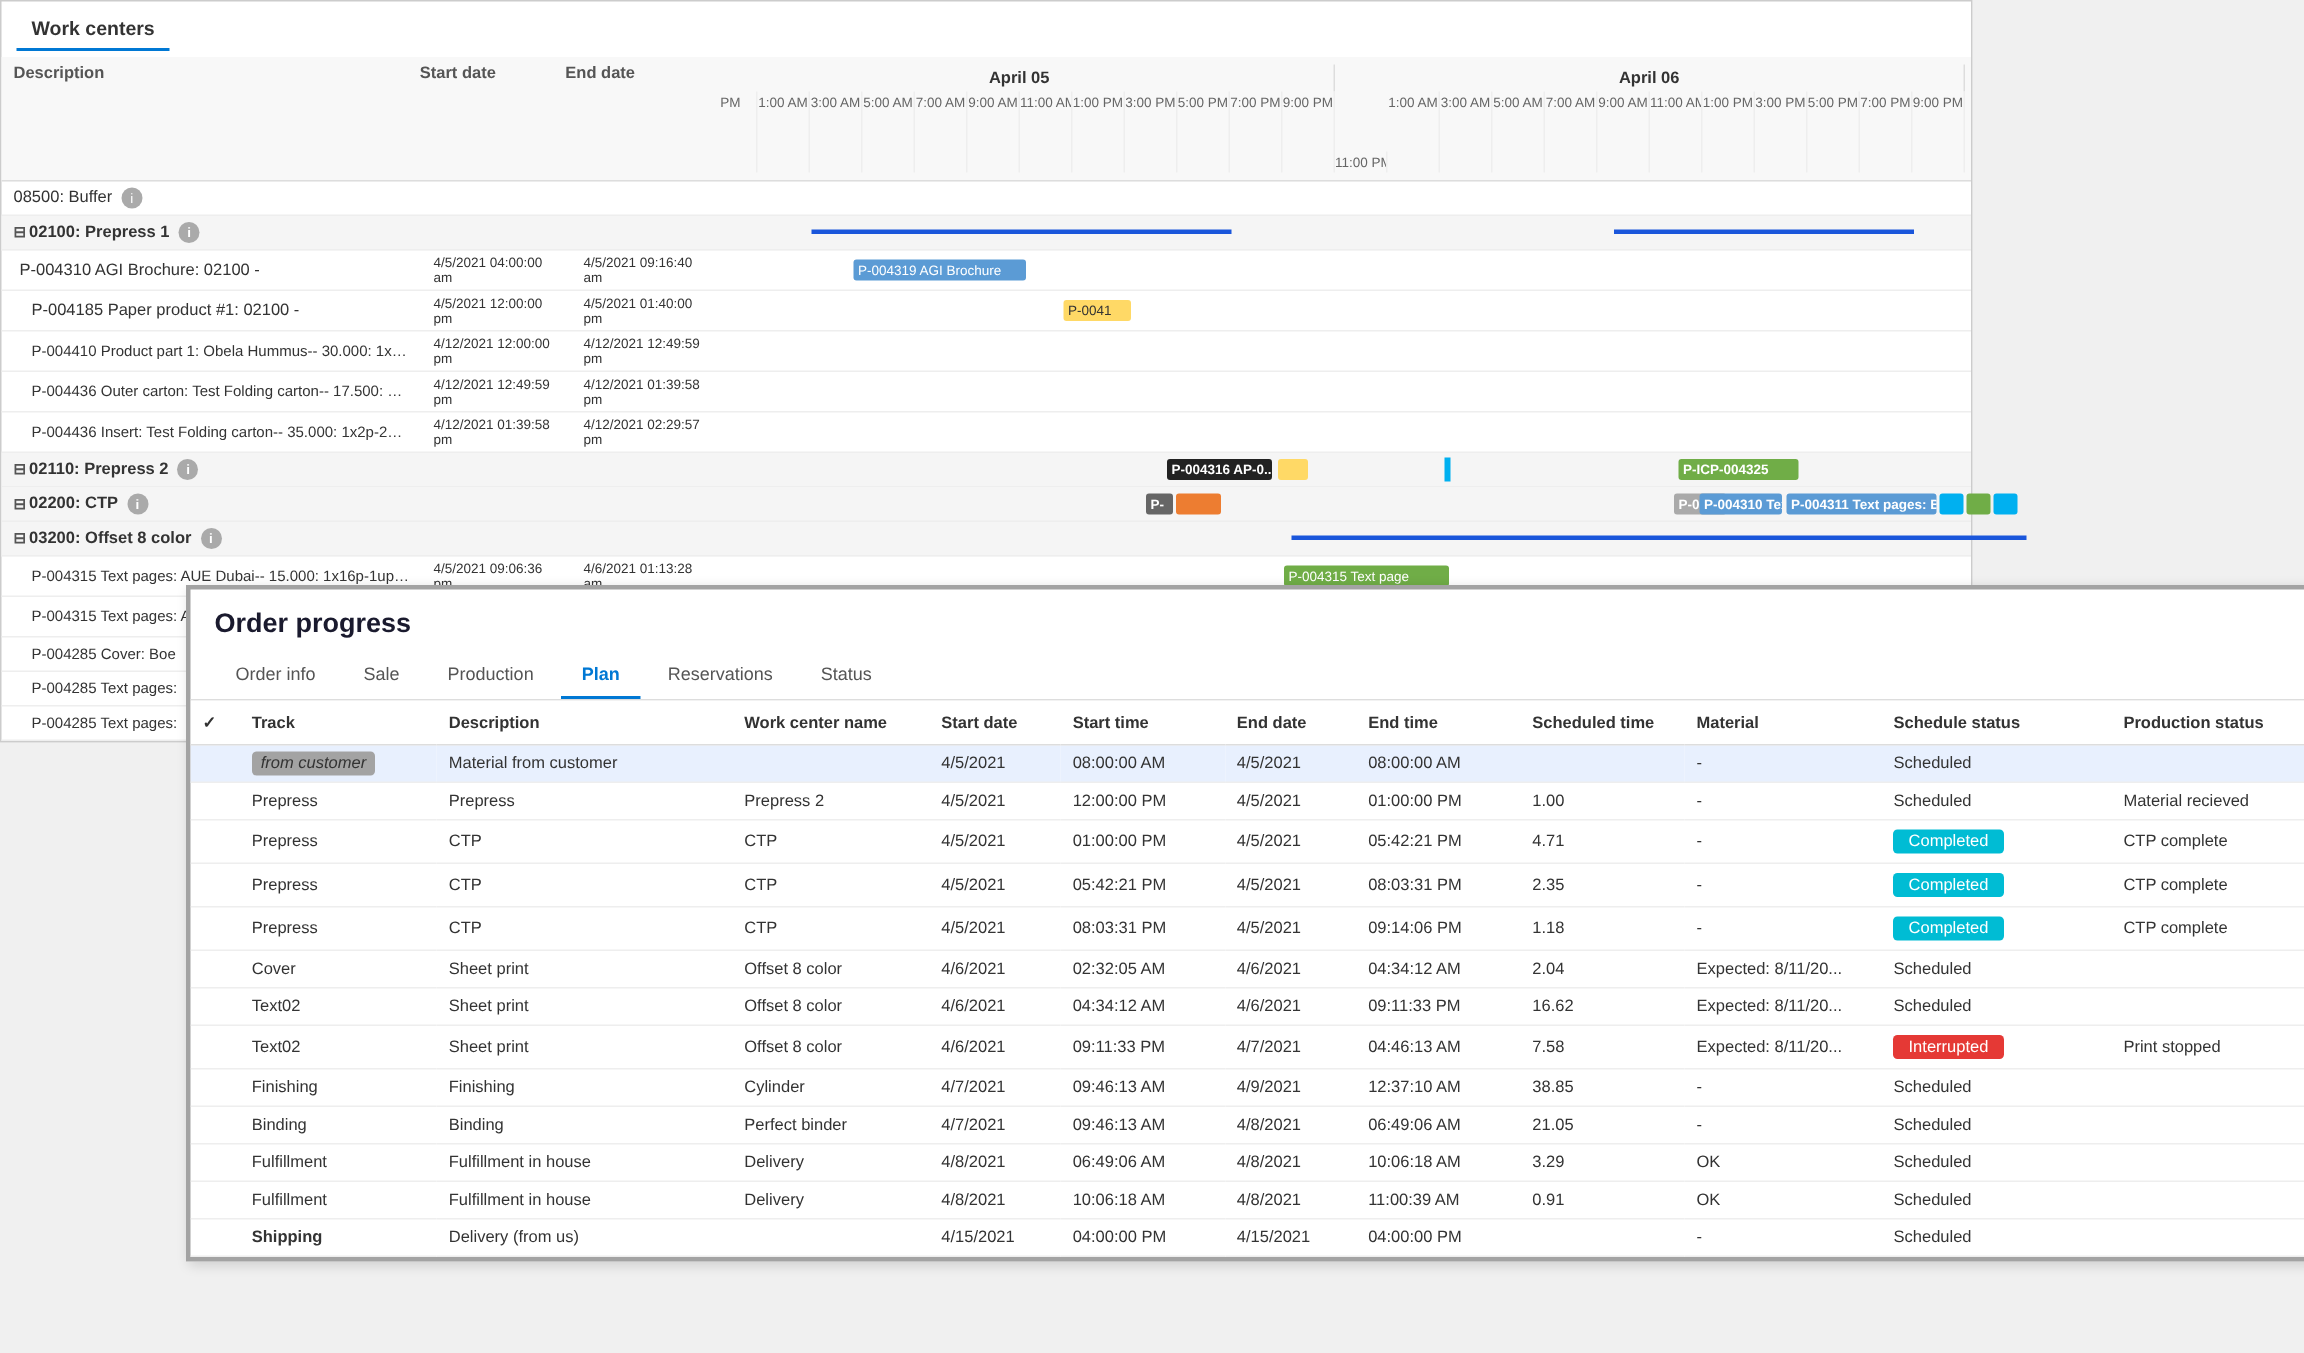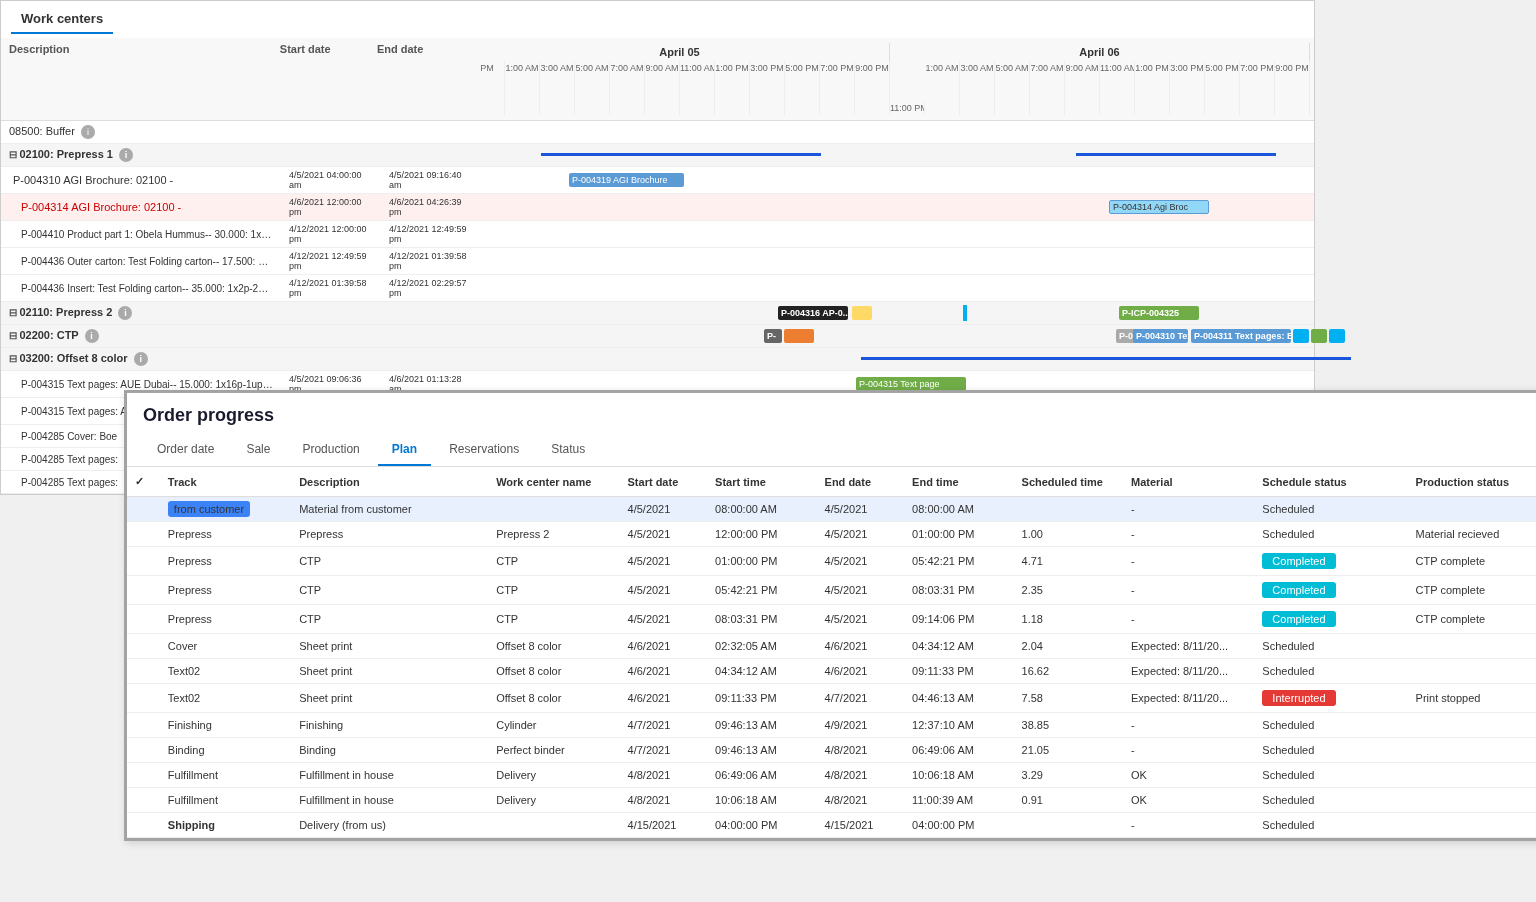--- a/index.html
+++ b/index.html
@@ -159,25 +159,26 @@
       padding: 2px 10px;
       border-radius: 3px;
       font-size: 11px;
       font-weight: 500;
       color: white;
     }
     .badge-completed { background: #00bcd4; }
     .badge-interrupted { background: #e53935; }
 
     .track-customer {
-      background: #3b82f6;
+      background: #a3a3a3;
       padding: 2px 6px;
       border-radius: 3px;
       font-size: 11px;
       color: #333;
+      font-style: italic;
     }
 
     .info-icon {
       display: inline-block;
       width: 14px;
       height: 14px;
       background: #aaa;
       border-radius: 50%;
       color: white;
       font-size: 9px;
@@ -259,29 +260,29 @@
 
   <div class="wc-row">
     <div class="wc-cell-desc" style="padding-left:12px;">P-004310 AGI Brochure: 02100 -</div>
     <div class="wc-cell-start" style="font-size:9px;">4/5/2021 04:00:00 am</div>
     <div class="wc-cell-end" style="font-size:9px;">4/5/2021 09:16:40 am</div>
     <div class="wc-cell-gantt" style="position:relative;">
       <div class="gantt-bar" style="left:88px; width:115px; background:#5b9bd5;text-align:center;">P-004319 AGI Brochure</div>
     </div>
   </div>
 
-
-  <div class="wc-row highlighted">
-    <div class="wc-cell-desc" style="padding-left:20px; color:#c00;">P-004314 AGI Brochure: 02100 -</div>
-    <div class="wc-cell-start" style="font-size:9px;">4/6/2021 12:00:00 pm</div>
-    <div class="wc-cell-end" style="font-size:9px;">4/6/2021 04:26:39 pm</div>
-    <div class="wc-cell-gantt" style="position:relative;">
-      <div class="gantt-bar" style="left:628px; width:100px; background:#92d7f5; color:#333; border:1px solid #5b9bd5;">P-004314 Agi Broc</div>
-    </div>
-  </div>
+  <div class="wc-row">
+    <div class="wc-cell-desc" style="padding-left:20px;">P-004185 Paper product #1: 02100 -</div>
+    <div class="wc-cell-start" style="font-size:9px;">4/5/2021 12:00:00 pm</div>
+    <div class="wc-cell-end" style="font-size:9px;">4/5/2021 01:40:00 pm</div>
+    <div class="wc-cell-gantt" style="position:relative;">
+      <div class="gantt-bar" style="left:228px; width:45px; background:#ffd966; color:#333;">P-0041</div>
+    </div>
+  </div>
+
 
   <div class="wc-row">
     <div class="wc-cell-desc" style="padding-left:20px; font-size:10px;">P-004410 Product part 1: Obela Hummus-- 30.000: 1x2p-4up (4</div>
     <div class="wc-cell-start" style="font-size:9px;">4/12/2021 12:00:00 pm</div>
     <div class="wc-cell-end" style="font-size:9px;">4/12/2021 12:49:59 pm</div>
     <div class="wc-cell-gantt"></div>
   </div>
   <div class="wc-row">
     <div class="wc-cell-desc" style="padding-left:20px; font-size:10px;">P-004436 Outer carton: Test Folding carton-- 17.500: 1x2p-1up</div>
     <div class="wc-cell-start" style="font-size:9px;">4/12/2021 12:49:59 pm</div>
@@ -367,21 +368,21 @@
     <div class="wc-cell-start"></div>
     <div class="wc-cell-end"></div>
     <div class="wc-cell-gantt"></div>
   </div>
 </div>
 
 <div class="order-progress-panel">
   <div class="op-title">Order progress</div>
 
   <div class="op-tabs">
-    <div class="op-tab">Order date</div>
+    <div class="op-tab">Order info</div>
     <div class="op-tab">Sale</div>
     <div class="op-tab">Production</div>
     <div class="op-tab active">Plan</div>
     <div class="op-tab">Reservations</div>
     <div class="op-tab">Status</div>
   </div>
 
   <div style="overflow-x:auto;">
     <table class="op-table">
       <thead>

